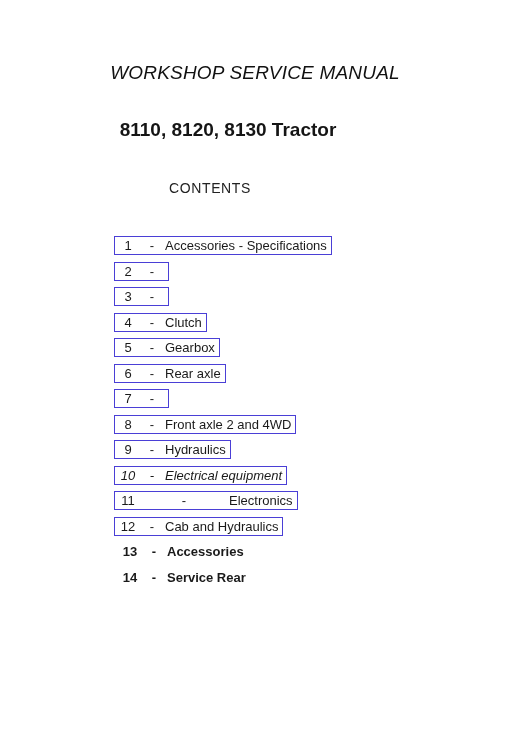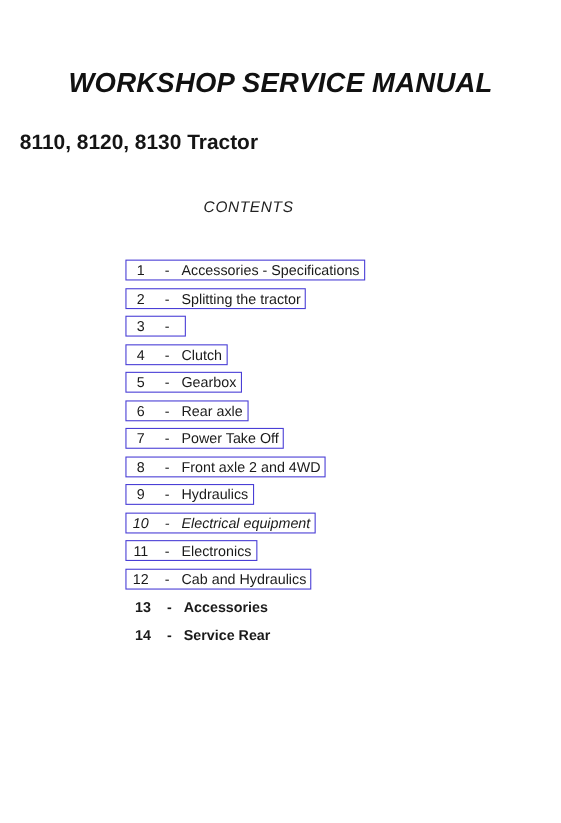--- a/index.html
+++ b/index.html
@@ -23,51 +23,50 @@
     background: #ffffff;
   }
 
   
   .doc-title {
     position: absolute;
     top: 62px;
     left: 0;
     width: 510px;
     text-align: center;
-    font-size: 25px;
-    font-weight: bold;
+    font-size: 19px;
+    font-weight: normal;
     font-style: italic;
     letter-spacing: 0.2px;
     color: #111111;
     white-space: nowrap;
   }
 
   .doc-subtitle {
     position: absolute;
     top: 119px;
-    left: 18px;
+    left: 0;
     width: 456px;
+    text-align: center;
     font-size: 19px;
     font-weight: bold;
     color: #151515;
     white-space: nowrap;
   }
 
   .contents-heading {
     position: absolute;
     top: 180px;
     left: 0;
     width: 420px;
     text-align: center;
     font-size: 14px;
-    font-style: italic;
     letter-spacing: 0.6px;
     color: #222222;
     white-space: nowrap;
-    padding-left: 16px;
   }
 
   
   .toc {
     position: absolute;
     top: 236px;
     left: 0;
     width: 510px;
   }
 
@@ -138,21 +137,20 @@
         <div class="toc-entry linked" style="border-color: rgb(74, 63, 214);">
           <span class="toc-num">1</span>
           <span class="toc-dash">-</span>
           <span class="toc-label">Accessories - Specifications</span>
         </div>
       </div>
       <div class="toc-row">
         <div class="toc-entry linked" style="border-color: rgb(74, 63, 214);">
           <span class="toc-num">2</span>
           <span class="toc-dash">-</span>
-          <span class="toc-label">Splitting the tractor</span>
         </div>
       </div>
       <div class="toc-row">
         <div class="toc-entry linked" style="border-color: rgb(74, 63, 214);">
           <span class="toc-num">3</span>
           <span class="toc-dash">-</span>
         </div>
       </div>
       <div class="toc-row">
         <div class="toc-entry linked" style="border-color: rgb(74, 63, 214);">
@@ -172,21 +170,20 @@
         <div class="toc-entry linked" style="border-color: rgb(74, 63, 214);">
           <span class="toc-num">6</span>
           <span class="toc-dash">-</span>
           <span class="toc-label">Rear axle</span>
         </div>
       </div>
       <div class="toc-row">
         <div class="toc-entry linked" style="border-color: rgb(74, 63, 214);">
           <span class="toc-num">7</span>
           <span class="toc-dash">-</span>
-          <span class="toc-label">Power Take Off</span>
         </div>
       </div>
       <div class="toc-row">
         <div class="toc-entry linked" style="border-color: rgb(74, 63, 214);">
           <span class="toc-num">8</span>
           <span class="toc-dash">-</span>
           <span class="toc-label">Front axle 2 and 4WD</span>
         </div>
       </div>
       <div class="toc-row">
@@ -197,21 +194,21 @@
         </div>
       </div>
       <div class="toc-row">
         <div class="toc-entry linked" style="border-color: rgb(74, 63, 214); font-style: italic;">
           <span class="toc-num">10</span>
           <span class="toc-dash">-</span>
           <span class="toc-label">Electrical equipment</span>
         </div>
       </div>
       <div class="toc-row">
-        <div class="toc-entry linked" style="border-color: rgb(74, 63, 214);">
+        <div class="toc-entry linked" style="border-color: rgb(74, 63, 214); gap: 32px;">
           <span class="toc-num">11</span>
           <span class="toc-dash">-</span>
           <span class="toc-label">Electronics</span>
         </div>
       </div>
       <div class="toc-row">
         <div class="toc-entry linked" style="border-color: rgb(74, 63, 214);">
           <span class="toc-num">12</span>
           <span class="toc-dash">-</span>
           <span class="toc-label">Cab and Hydraulics</span>

